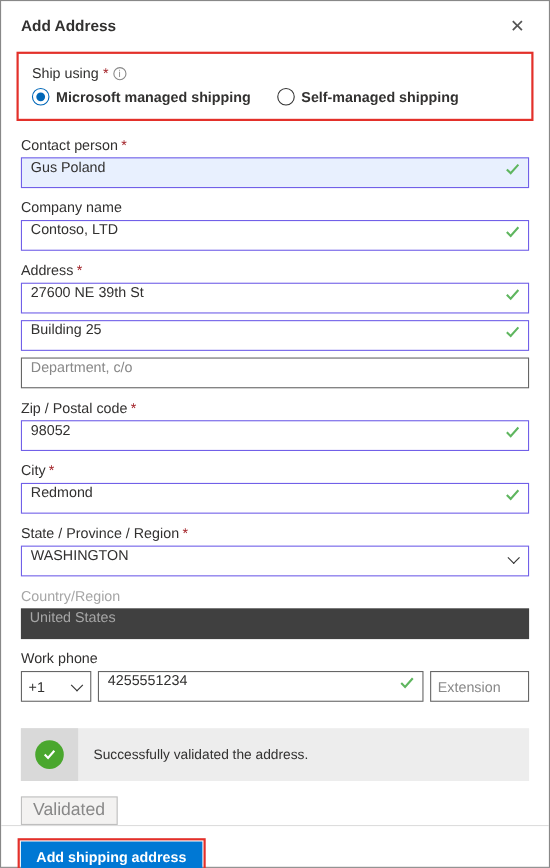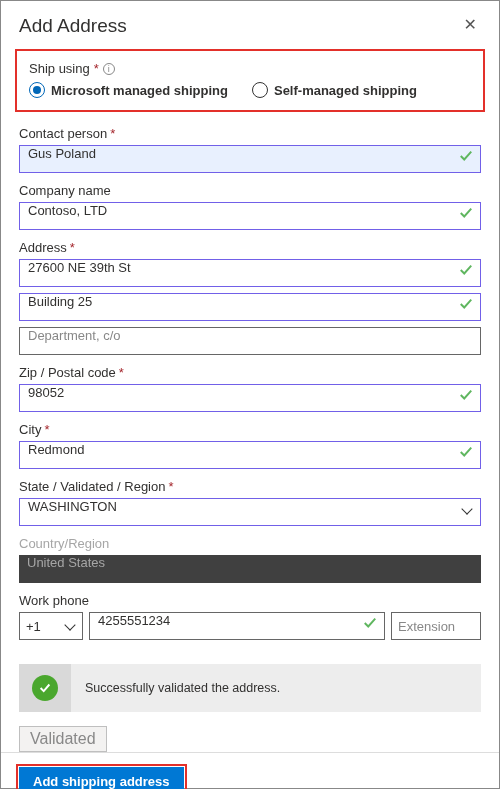--- a/index.html
+++ b/index.html
@@ -18,22 +18,22 @@
     display: flex;
     flex-direction: column;
   }
   .panel-header {
     display: flex;
     justify-content: space-between;
     align-items: flex-start;
     padding: 14px 18px 4px 18px;
   }
   .panel-title {
-    font-size: 19px;
-    font-weight: 400;
+    font-size: 14px;
+    font-weight: 700;
     margin: 0;
   }
   .close-x {
     font-size: 16px;
     color: #555;
     background: none;
     border: none;
     cursor: pointer;
     line-height: 1;
     padding: 2px 4px;
@@ -327,21 +327,21 @@
         <span class="check-mark">
           <svg class="tick" viewBox="0 0 16 16">
               <path d="M2 8 L6 12 L14 3"></path>
             </svg>
         </span>
       </div>
     </div>
 
     <div class="field-group">
       <div class="field-label">
-        <span>State / Validated / Region</span>
+        <span>State / Province / Region</span>
         <span class="required">*</span>
       </div>
       <div class="tf-wrap">
         <div class="select">WASHINGTON</div>
         <span class="chevron-down"></span>
       </div>
     </div>
 
     <div class="field-group">
       <div class="field-label disabled">

